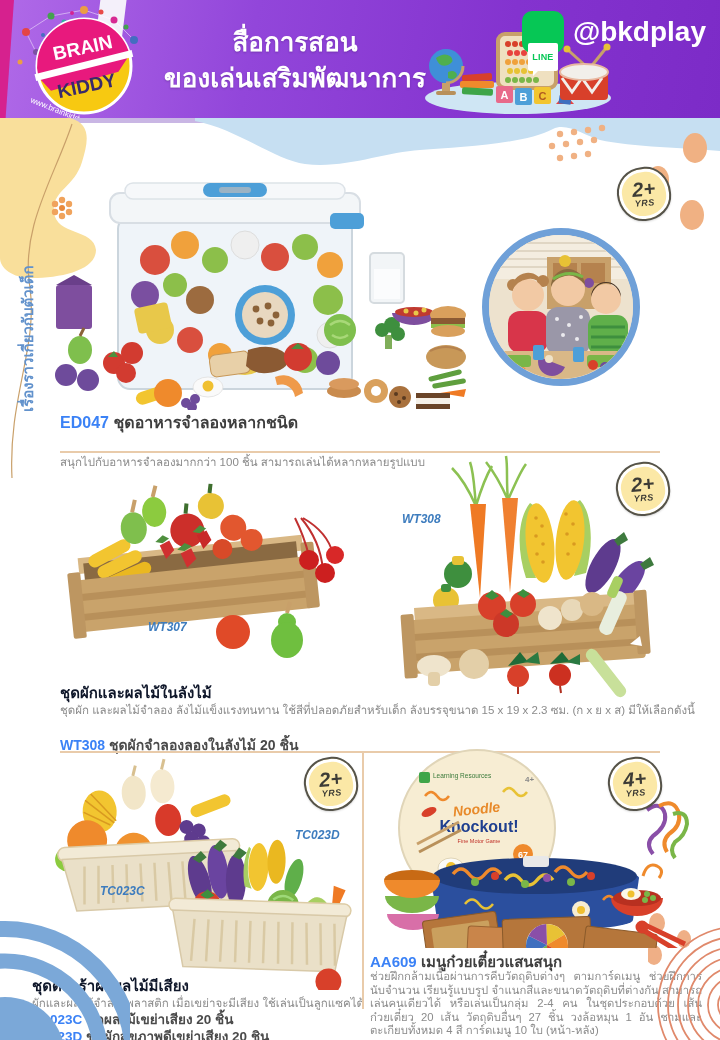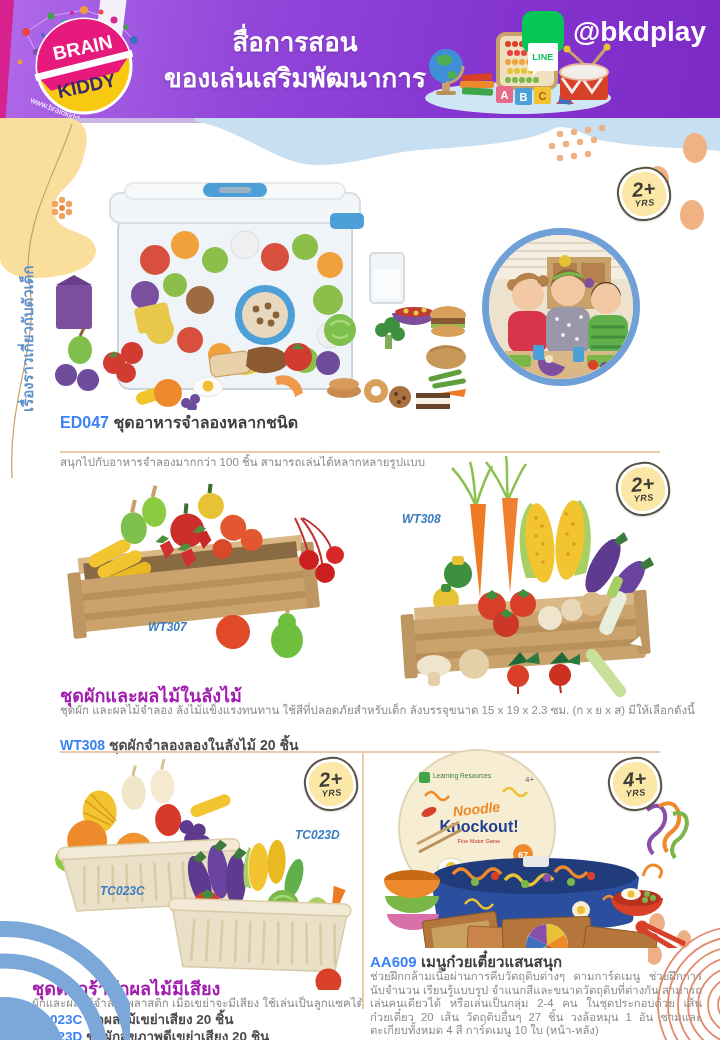--- a/index.html
+++ b/index.html
@@ -33,21 +33,21 @@
          border:2px solid #55534a;border-radius:50% 46% 52% 48% / 48% 52% 46% 54%;
          box-shadow:inset 0 0 0 3px #ffffff,0 1px 2px rgba(0,0,0,.15);
          display:flex;flex-direction:column;align-items:center;justify-content:center;
          transform:rotate(-5deg);z-index:5;}
   .badge .age{font-style:italic;font-weight:bold;font-size:20px;line-height:18px;color:#3d3c36;}
   .badge .yrs{font-style:italic;font-weight:bold;font-size:9px;color:#3d3c36;letter-spacing:.5px;}
   
   .code{color:#3b82f6;font-weight:bold;text-align:right;}
   .prod-head{position:absolute;font-size:16px;font-weight:bold;color:#3e3e3e;white-space:nowrap;}
   .prod-head .t{color:#3e3e3e;}
-  .sec-title{position:absolute;font-size:18px;font-weight:bold;color:#a21caf;white-space:nowrap;}
+  .sec-title{position:absolute;font-size:15px;font-weight:bold;color:#0f172a;white-space:nowrap;}
   .desc{position:absolute;font-size:11.5px;color:#8b8b8b;white-space:nowrap;}
   .desc-wrap{position:absolute;font-size:11.3px;color:#8b8b8b;line-height:13.6px;text-align:justify;}
   .item-line{position:absolute;font-size:14px;font-weight:bold;color:#4a4a4a;white-space:nowrap;}
   .img-label{position:absolute;font-style:italic;font-weight:bold;font-size:12px;color:#3D7CBE;z-index:4;}
   .divider-h{position:absolute;height:2px;background:#e9cbaa;z-index:1;}
   .divider-v{position:absolute;width:2px;background:#e9cbaa;z-index:1;}
   
   .photo-circle{position:absolute;left:482px;top:228px;width:144px;height:144px;border-radius:50%;
                 border:7px solid #6fa0d8;overflow:hidden;background:#ede2ce;z-index:3;}
   svg{display:block;}

